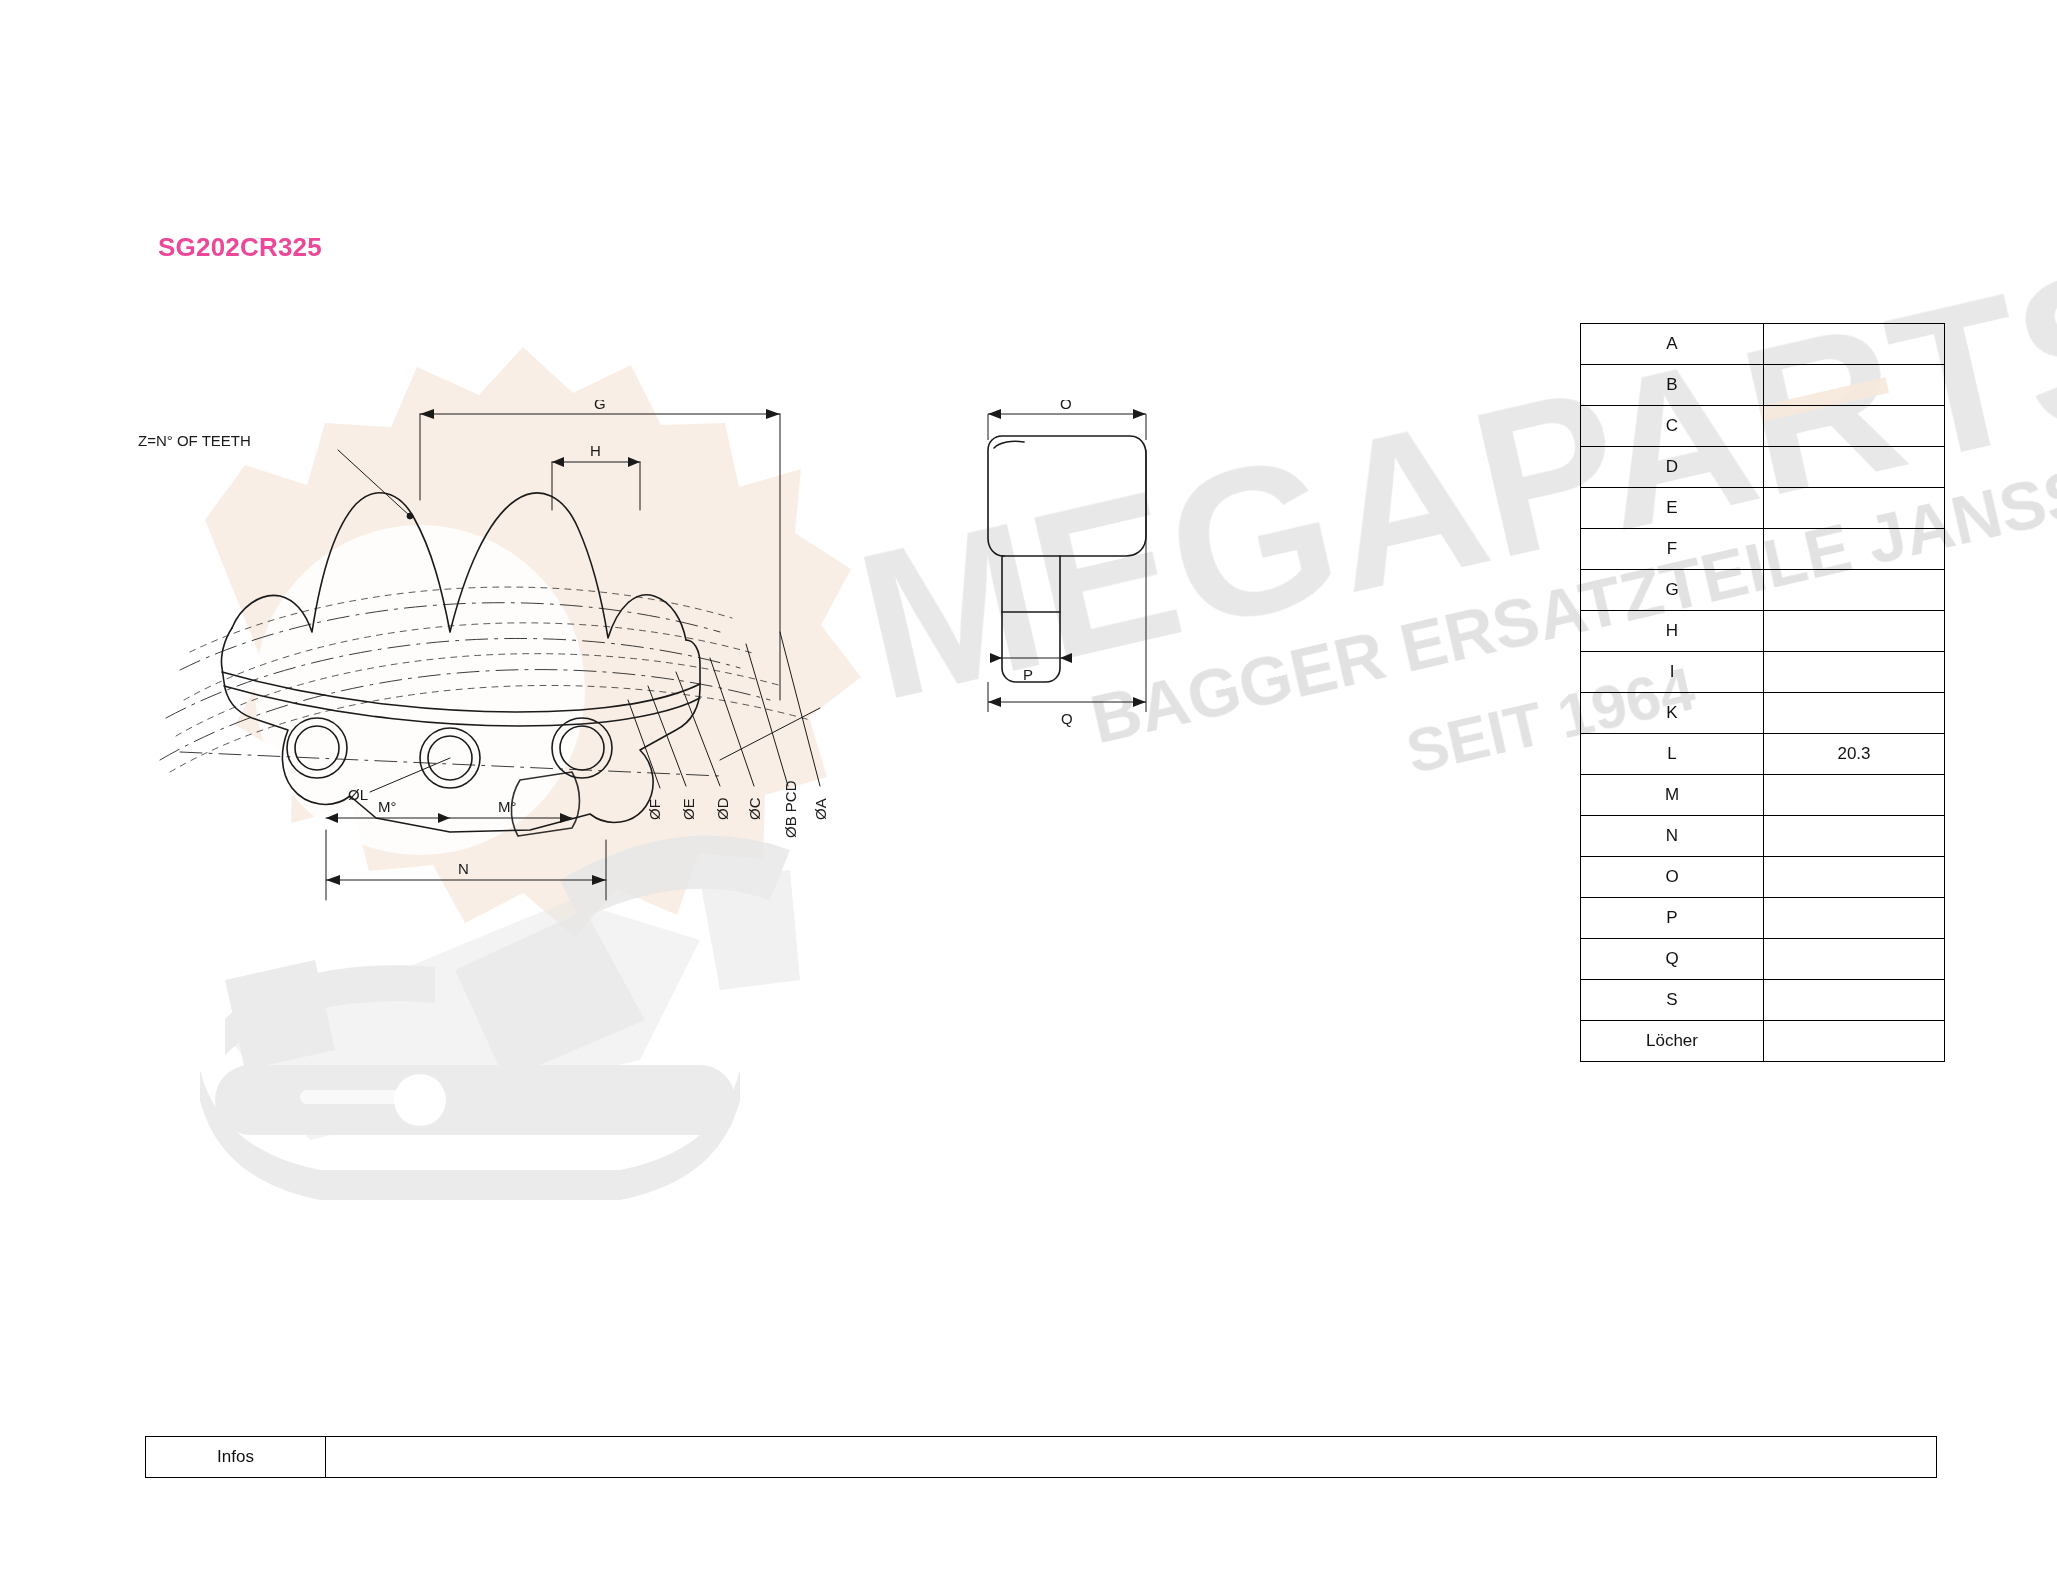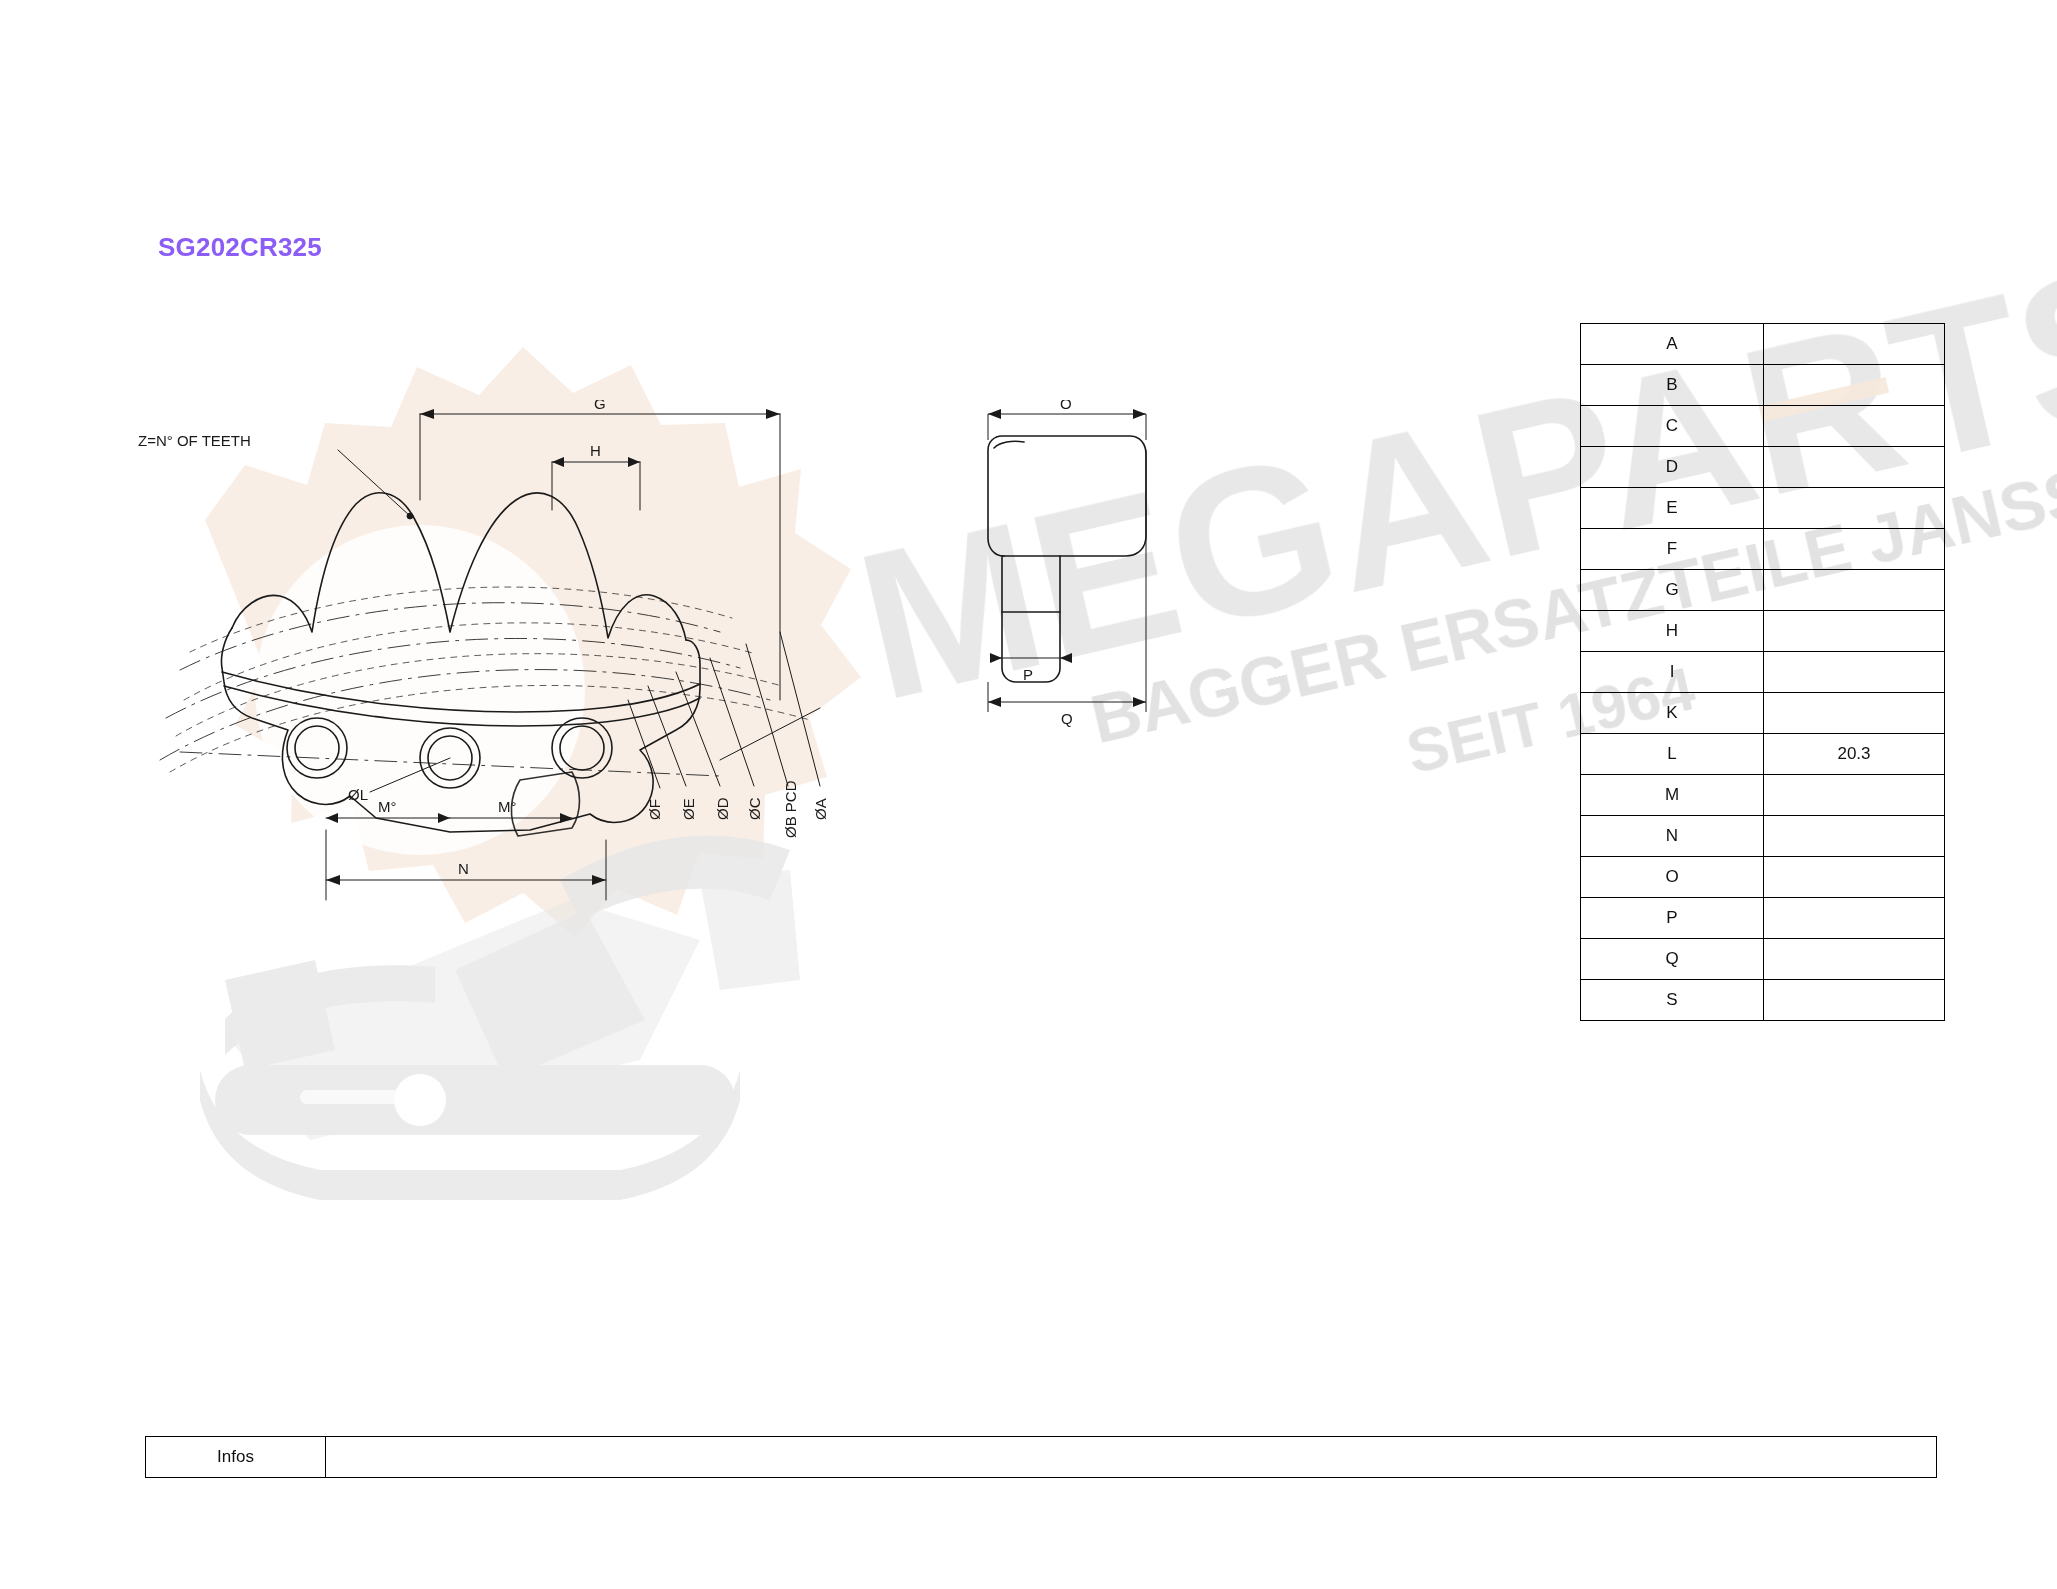--- a/index.html
+++ b/index.html
@@ -15,21 +15,21 @@
     overflow: hidden;
   }
 
   
   #part-title {
     position: absolute;
     left: 158px;
     top: 232px;
     font-size: 26px;
     font-weight: bold;
-    color: #8b5cf6;
+    color: #ec4899;
     letter-spacing: 0.2px;
   }
 
   
   #watermark {
     position: absolute;
     left: 0;
     top: 0;
     width: 2057px;
     height: 1589px;
@@ -371,18 +371,22 @@
         <td class="val"></td>
       </tr>
     <tr>
         <td class="lbl">Q</td>
         <td class="val"></td>
       </tr>
     <tr>
         <td class="lbl">S</td>
         <td class="val"></td>
       </tr>
+    <tr>
+        <td class="lbl">Löcher</td>
+        <td class="val"></td>
+      </tr>
   </tbody>
 </table>
 
 <div id="infos-bar">
   <div class="infos-label">Infos</div>
 </div>
 
 </body></html>

